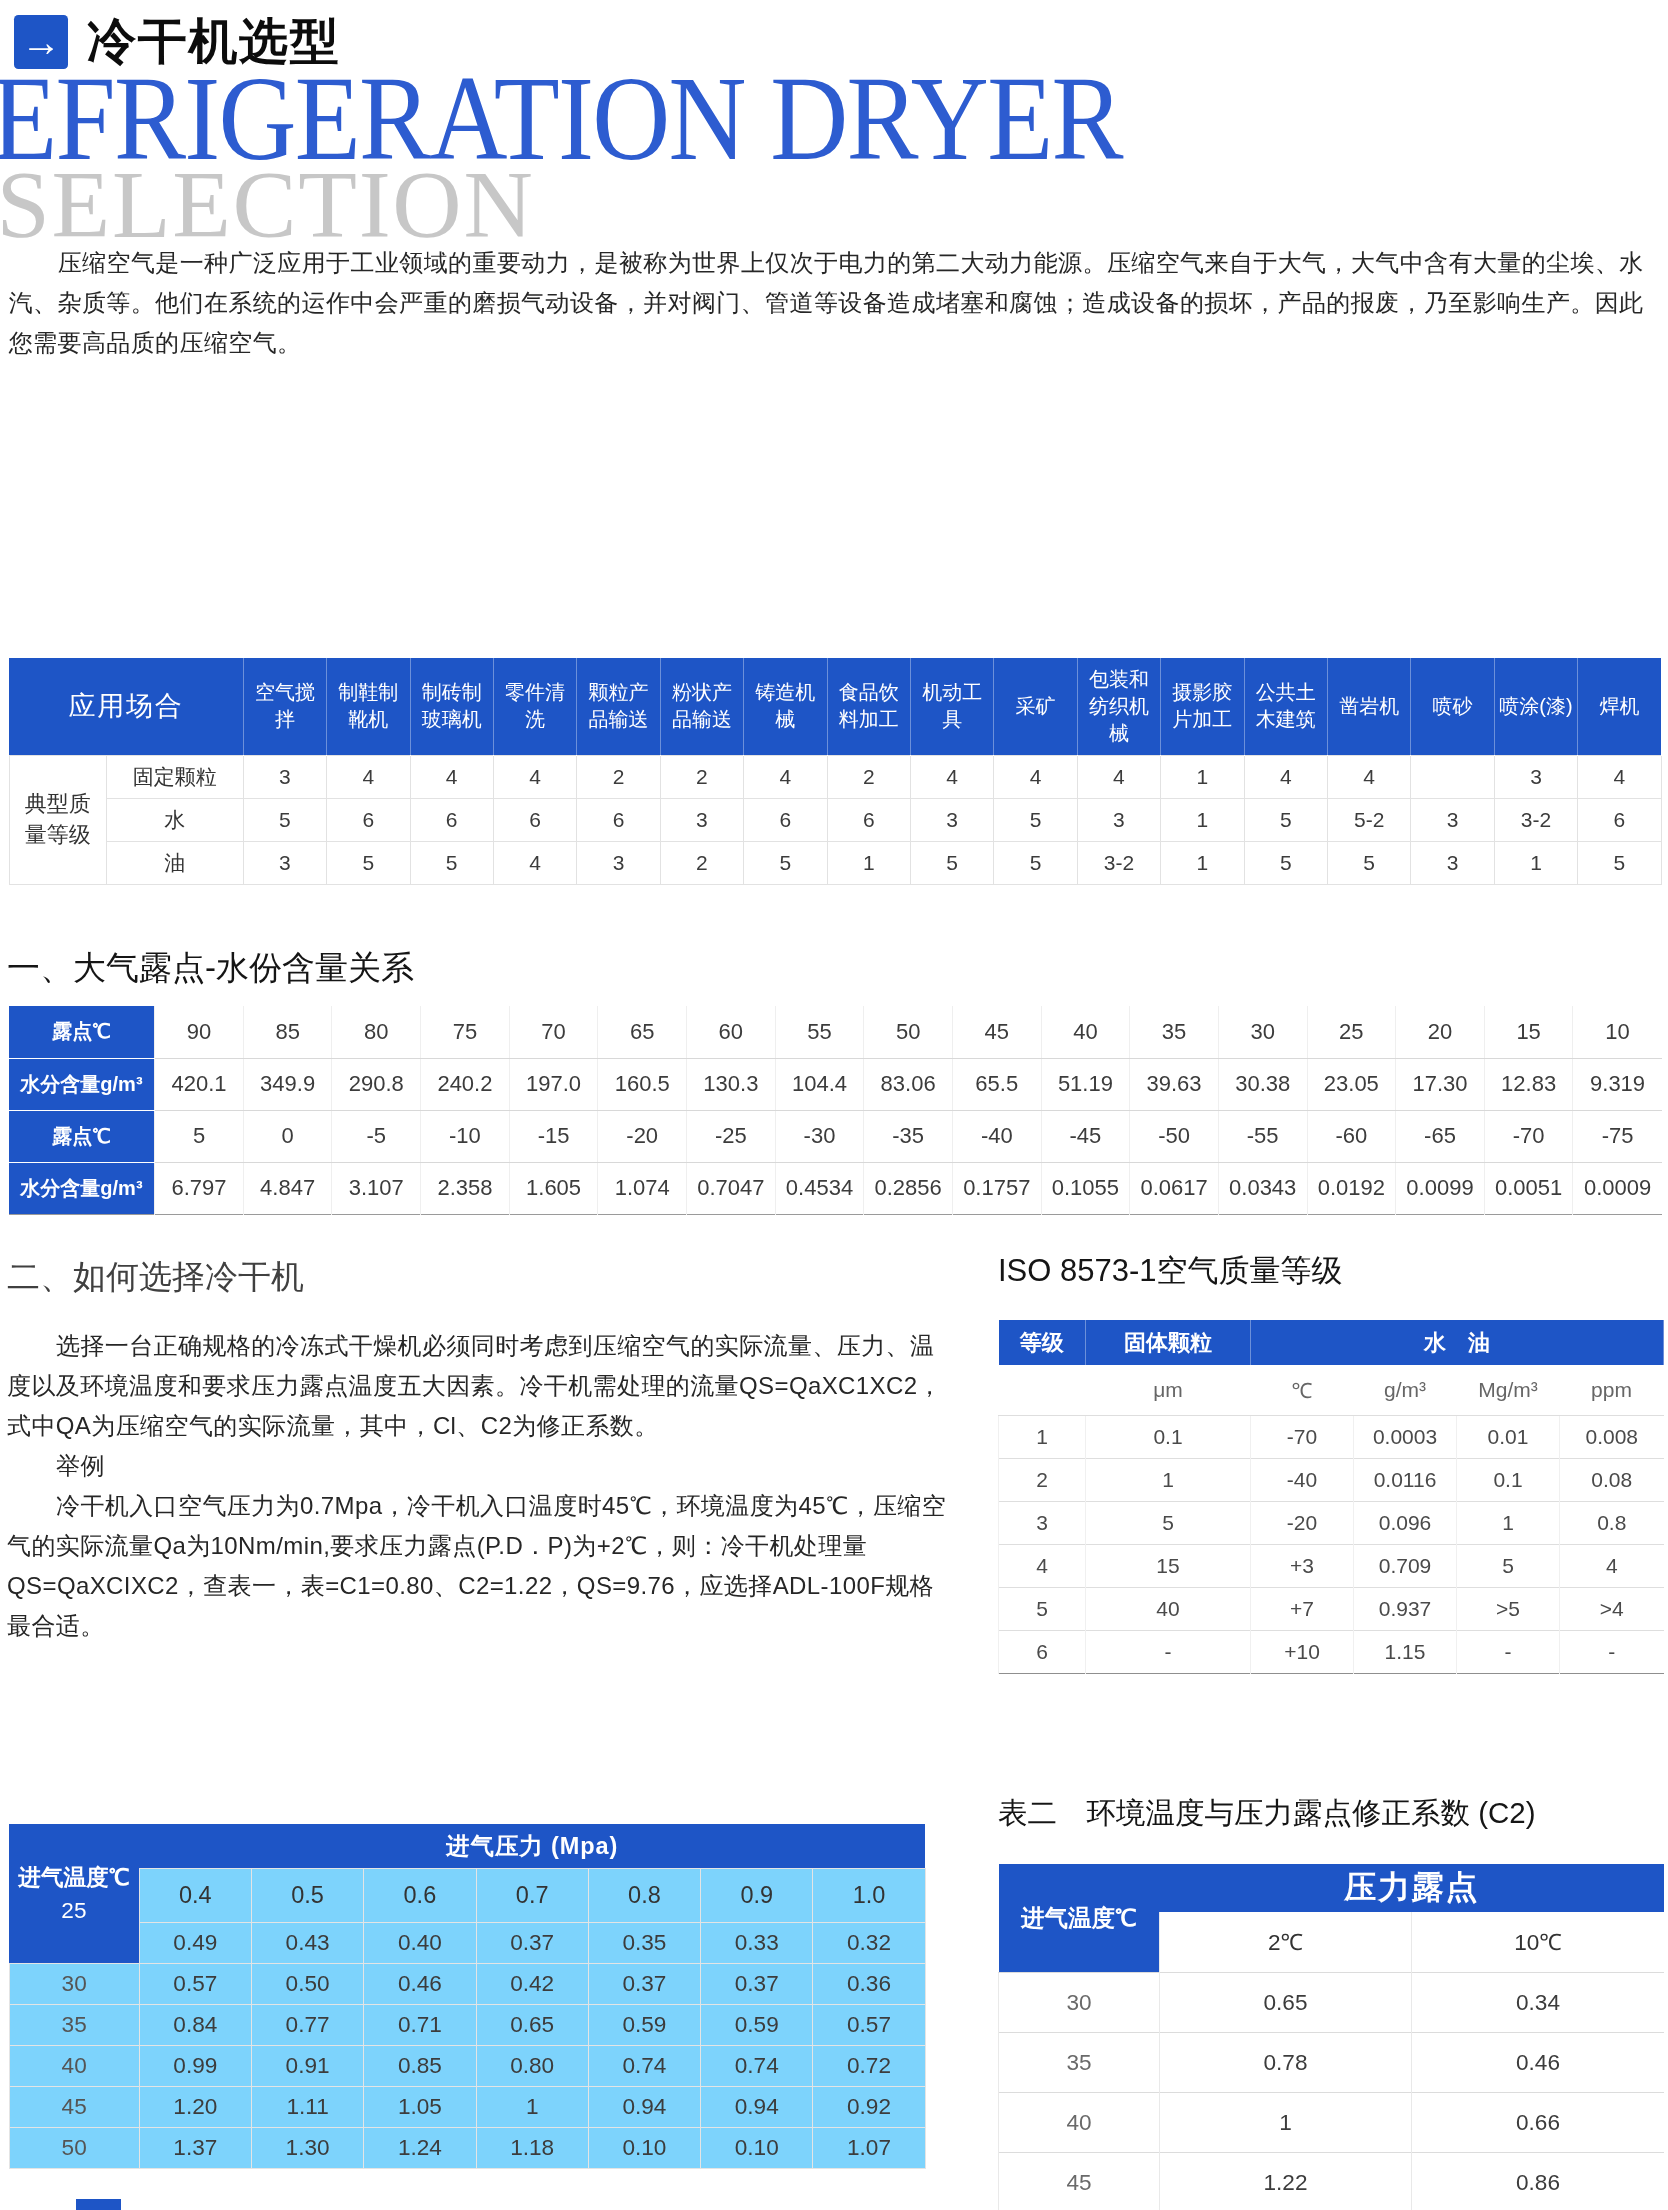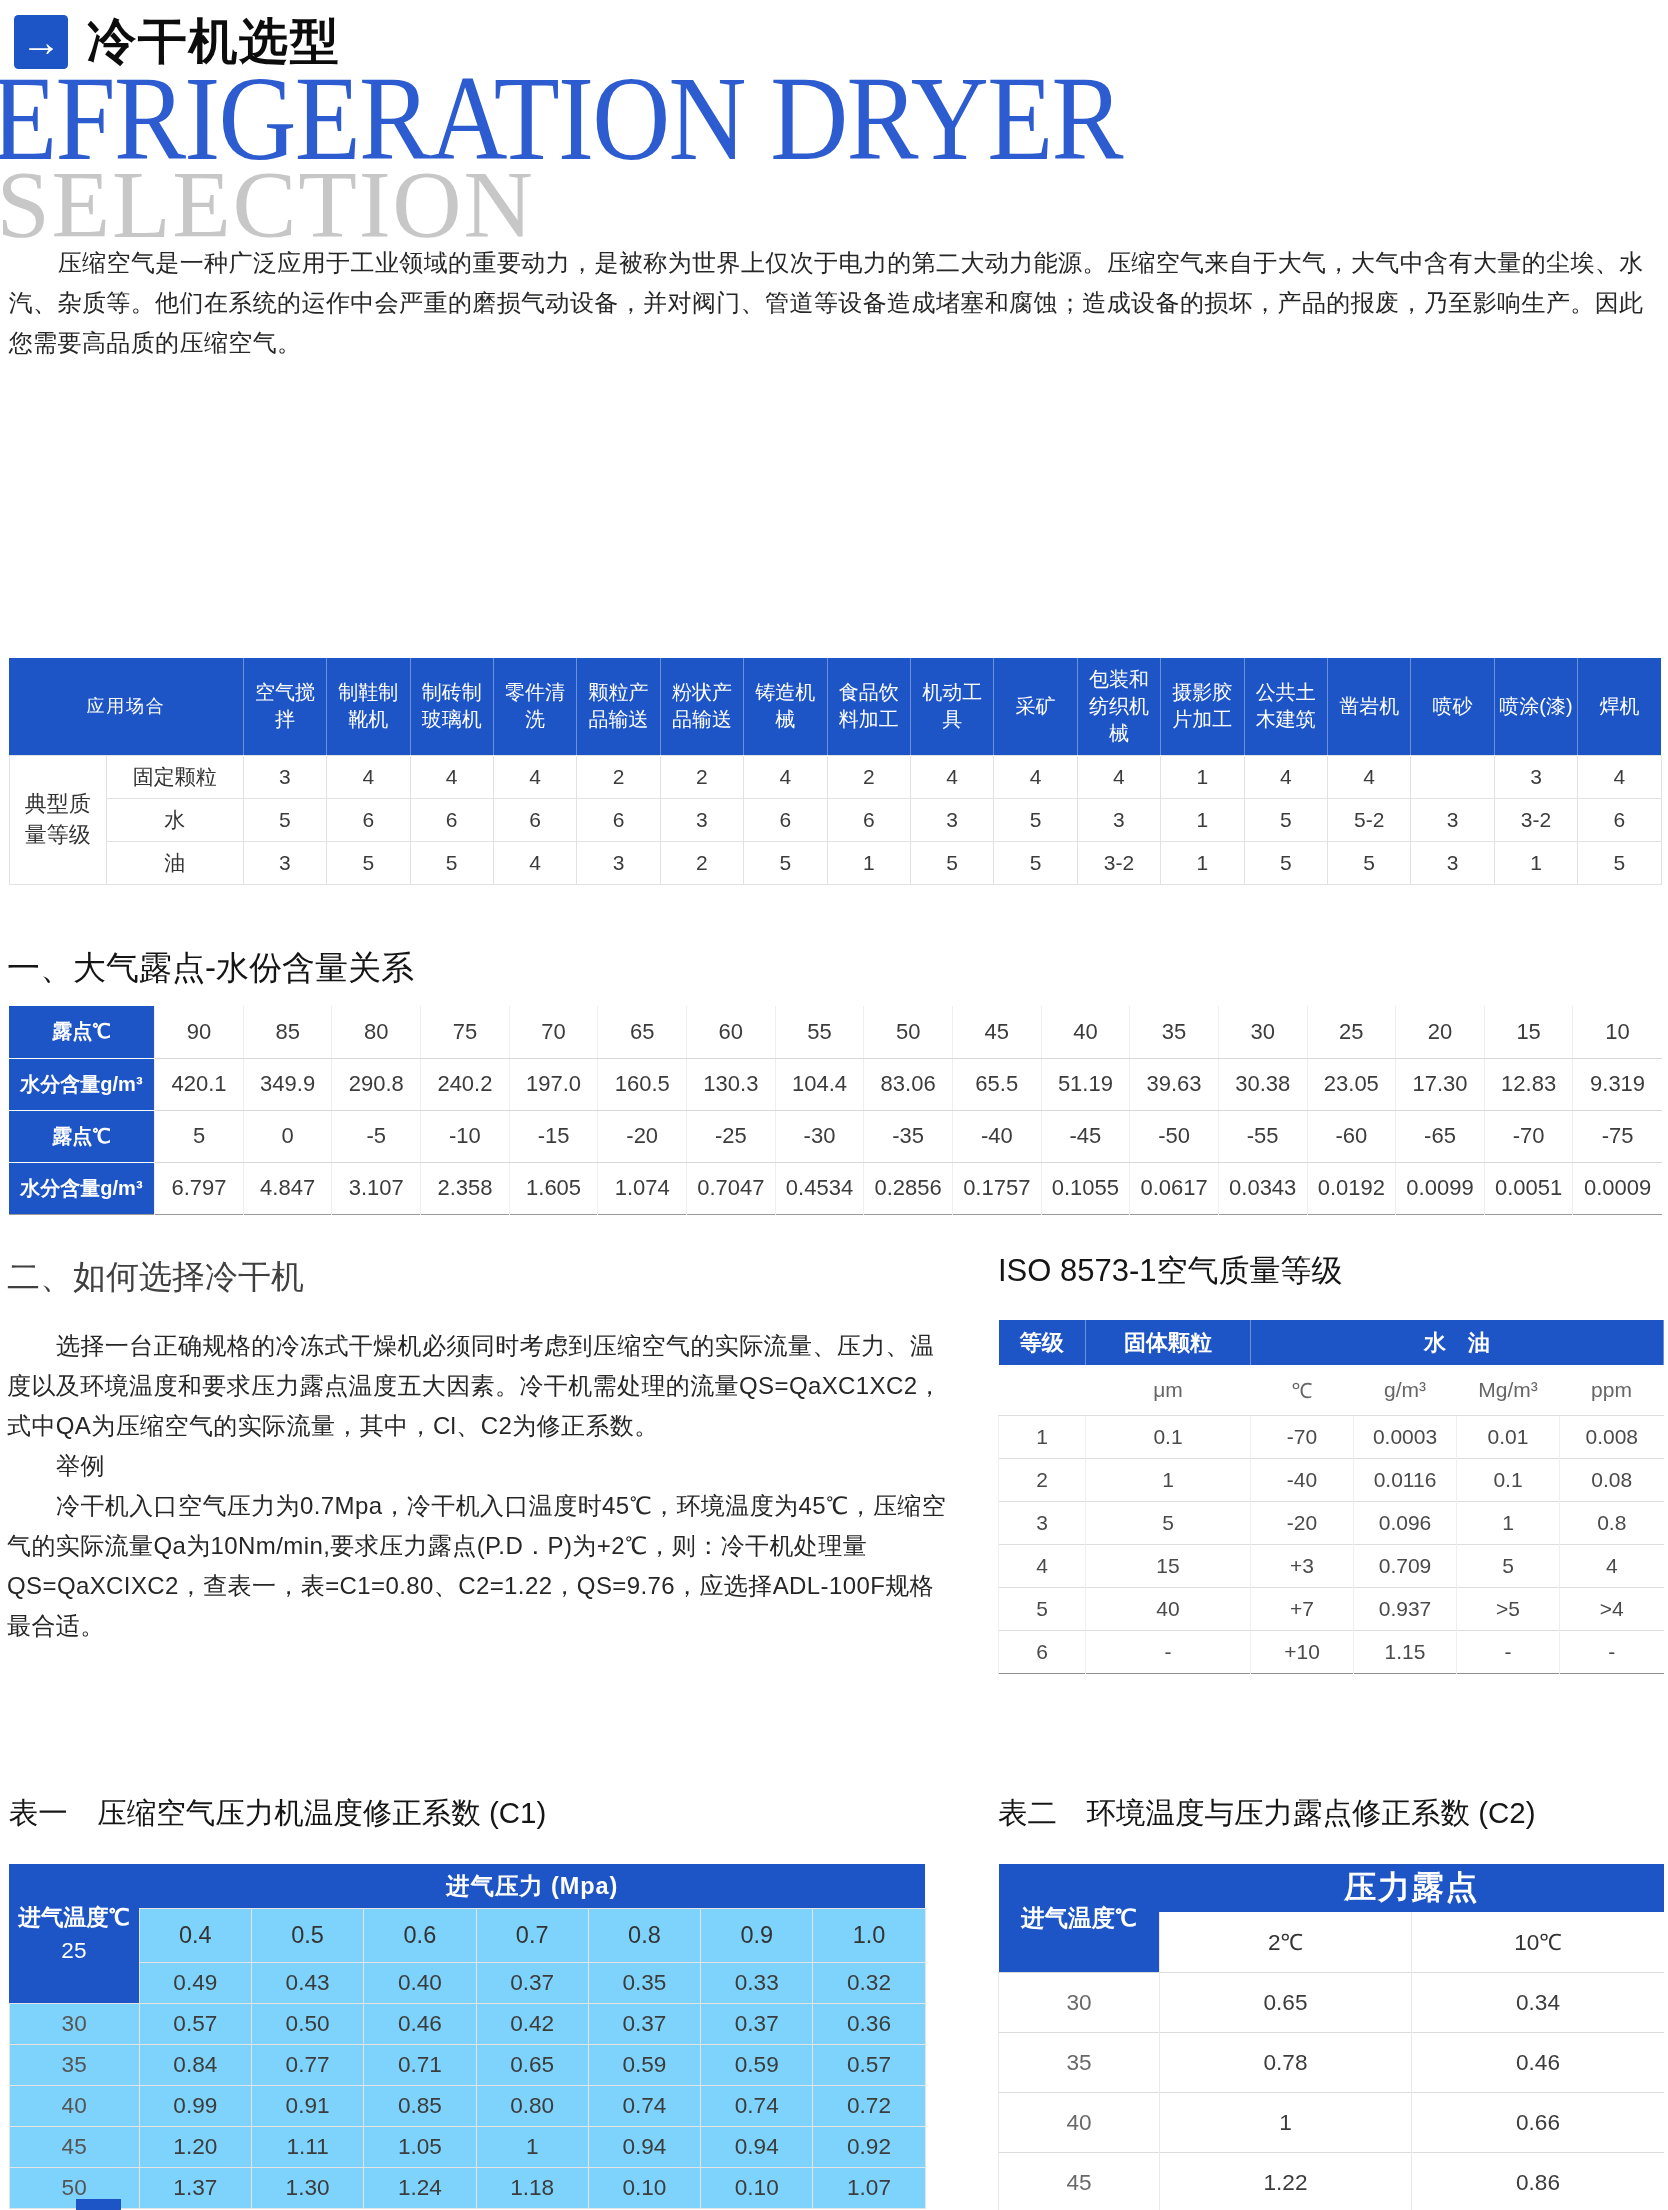--- a/index.html
+++ b/index.html
@@ -29,21 +29,21 @@
   .gb-heading { top:591px; left:7px; font-size:29px; }
   .s1-heading { top:946px; left:7px; font-size:33px; }
 
   table.tbl { border-collapse:collapse; table-layout:fixed; }
 
   
   .gb-table { position:absolute; top:658px; left:8.7px; width:1653px; border-bottom:1.7px solid #bdbdbd; }
   .gb-table thead tr { height:97px; }
   .gb-table th { background:var(--blue,#1e56c4); color:#fff; font-weight:500; font-size:20px; line-height:1.35;
     padding:3.5px 2.6px; border-right:0.9px solid rgba(255,255,255,0.35); vertical-align:middle; text-align:center; word-break:break-all; }
-  .gb-table th.corner { font-size:18px; letter-spacing:1.7px; }
+  .gb-table th.corner { font-size:27px; letter-spacing:1.7px; }
   .gb-table tbody tr { height:43px; }
   .gb-table td { text-align:center; font-size:21px; color:#3c3c3c; border:0.9px solid #e2e2e2; word-break:break-all; background:#fff; }
   .gb-table td.group { font-size:22px; color:#333; line-height:1.4; padding:0 12px; }
   .gb-table td.sublbl { font-size:21px; color:#333; }
 
   
   .dew-table { position:absolute; top:1006px; left:8.7px; width:1653px; border-bottom:1.7px solid #9a9a9a; }
   .dew-table tr { height:52px; }
   .dew-table td { text-align:center; font-size:22px; color:#3c3c3c; border-bottom:0.9px solid #d8d8d8; border-left:0.9px solid #efefef; background:#fff; }
   .dew-table td.lbl { background:var(--blue,#1e56c4); color:#fff; font-weight:700; font-size:20px; border-bottom:1.7px solid #fff; border-left:none; }
@@ -403,21 +403,20 @@
             <td>+10</td>
             <td>1.15</td>
             <td>-</td>
             <td>-</td>
           </tr>
         </tbody>
     </table>
   </section>
 
   <section class="c1">
-    <h2>表一　压缩空气压力机温度修正系数 (C1)</h2>
     <table class="tbl c1-table">
         <colgroup>
           <col style="width: 130px;">
           <col>
           <col>
           <col>
           <col>
           <col>
           <col>
           <col>

